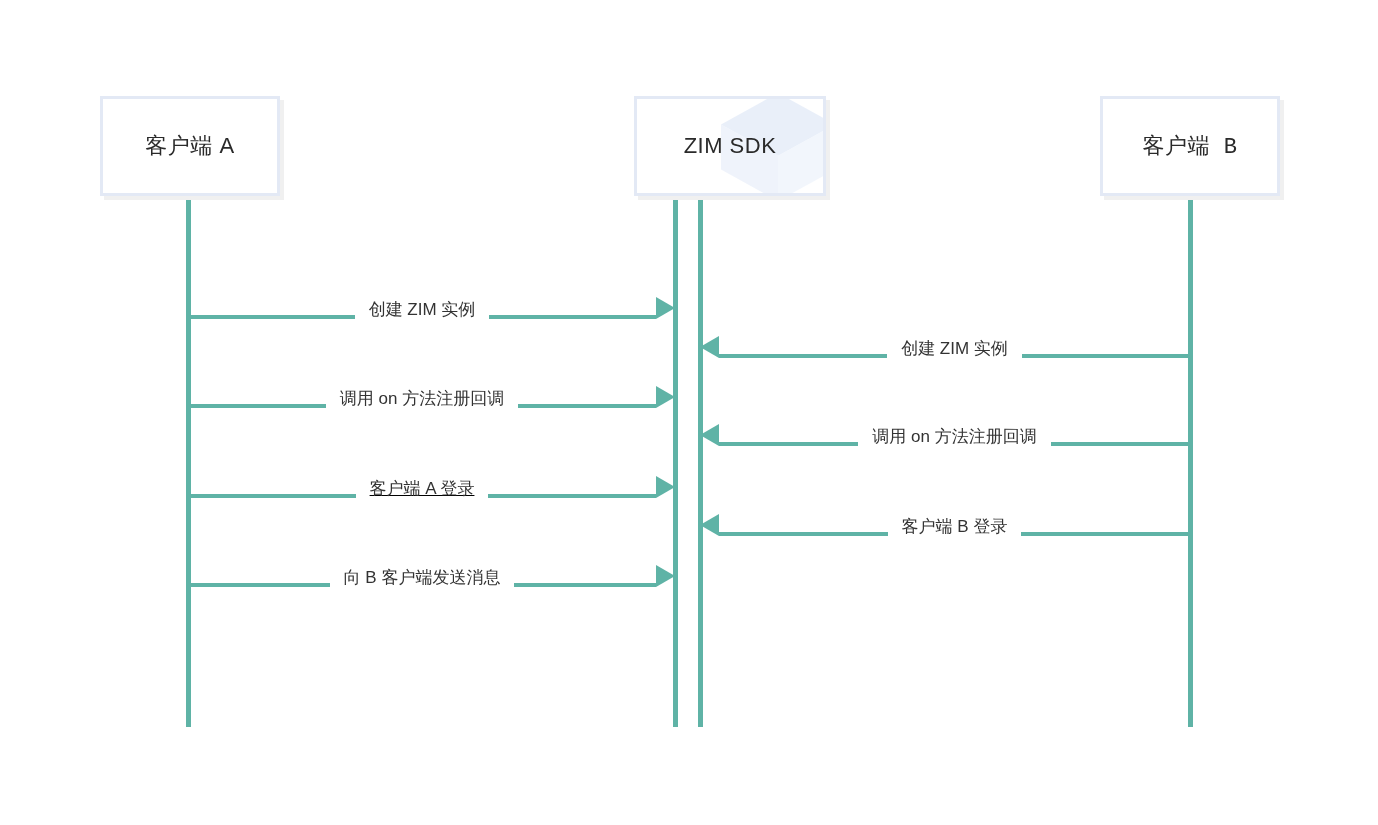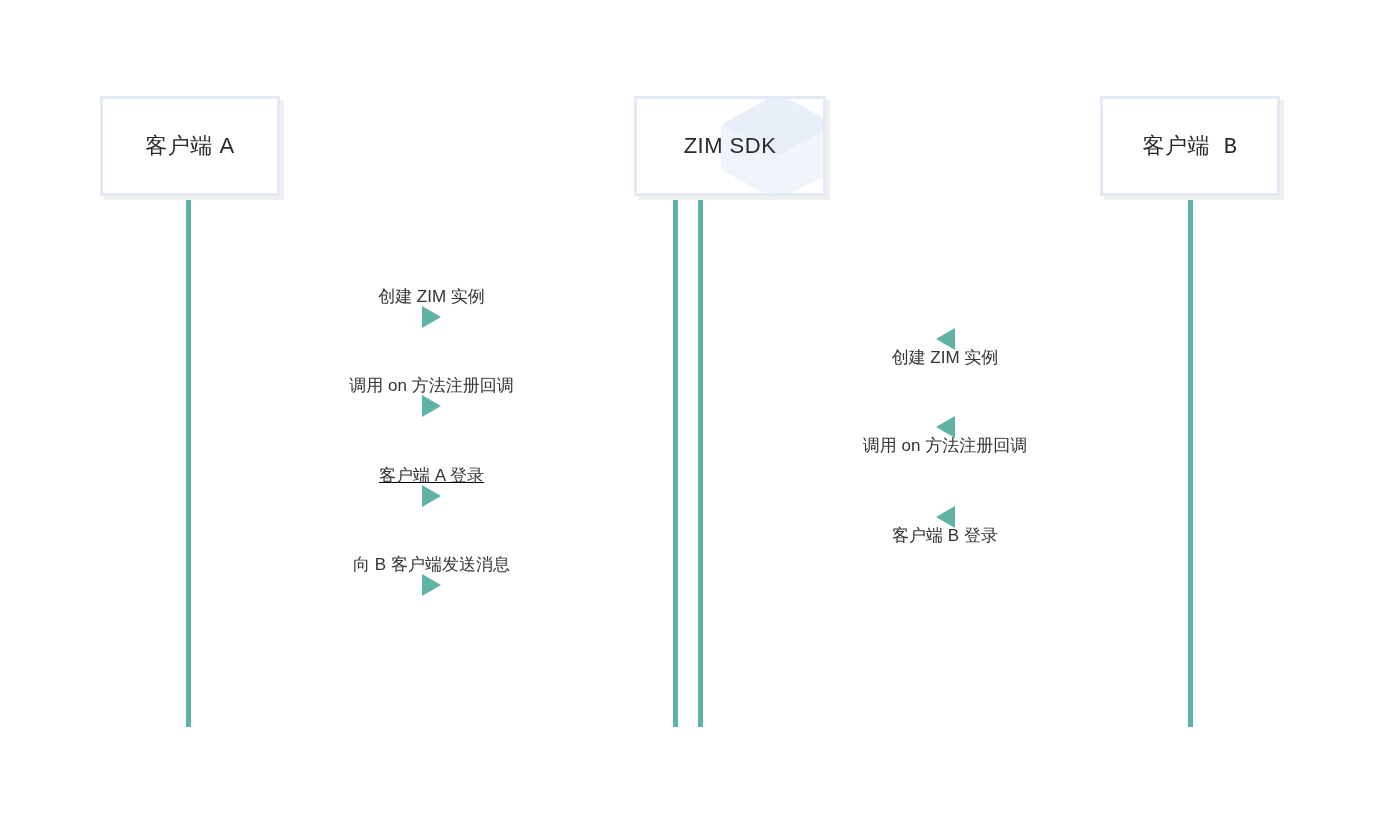--- a/index.html
+++ b/index.html
@@ -48,23 +48,22 @@
   .lifeline {
     position: absolute;
     width: 5px;
     background: #5fb3a6;
   }
   
   .msg {
     position: absolute;
     height: 30px;
     display: flex;
-    align-items: center;
+    align-items: flex-end;
     pointer-events: none;
-    flex-direction: column;
   }
   .msg .seg {
     height: 4px;
     background: #5fb3a6;
     flex: 1 1 auto;
     min-width: 8px;
   }
   .msg .msg-label {
     flex: 0 0 auto;
     font-size: 17px;

